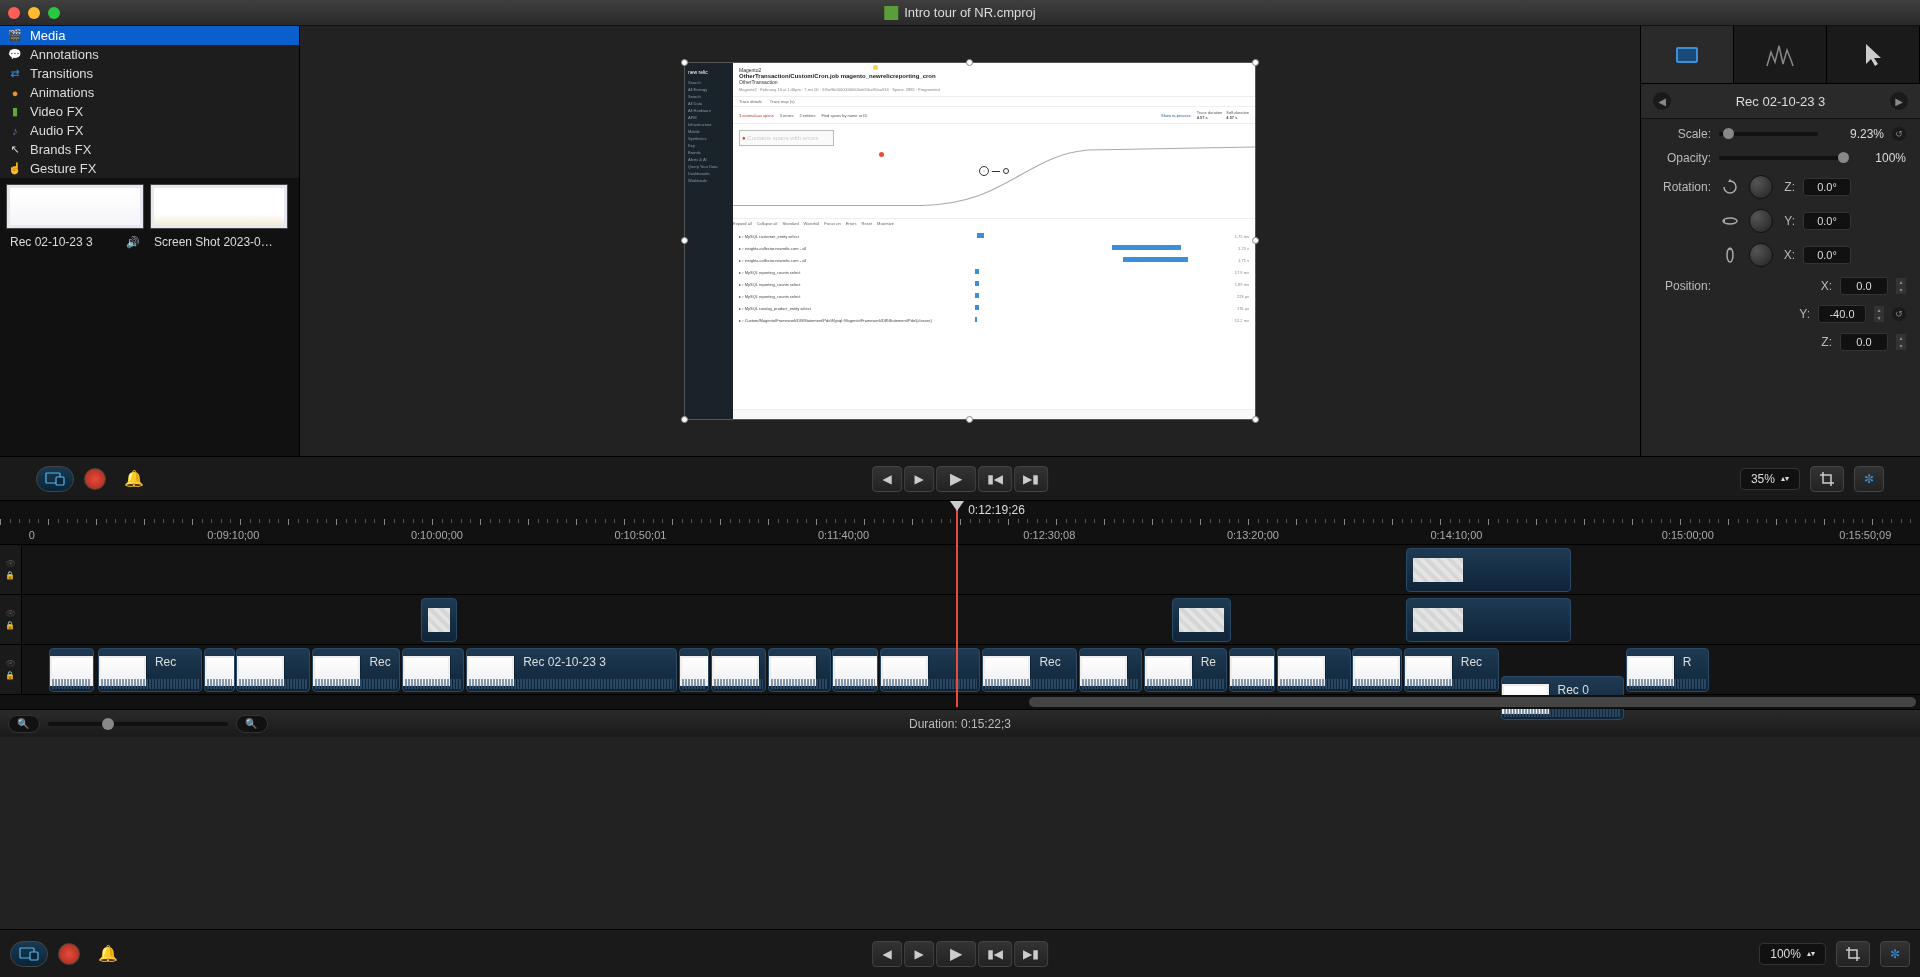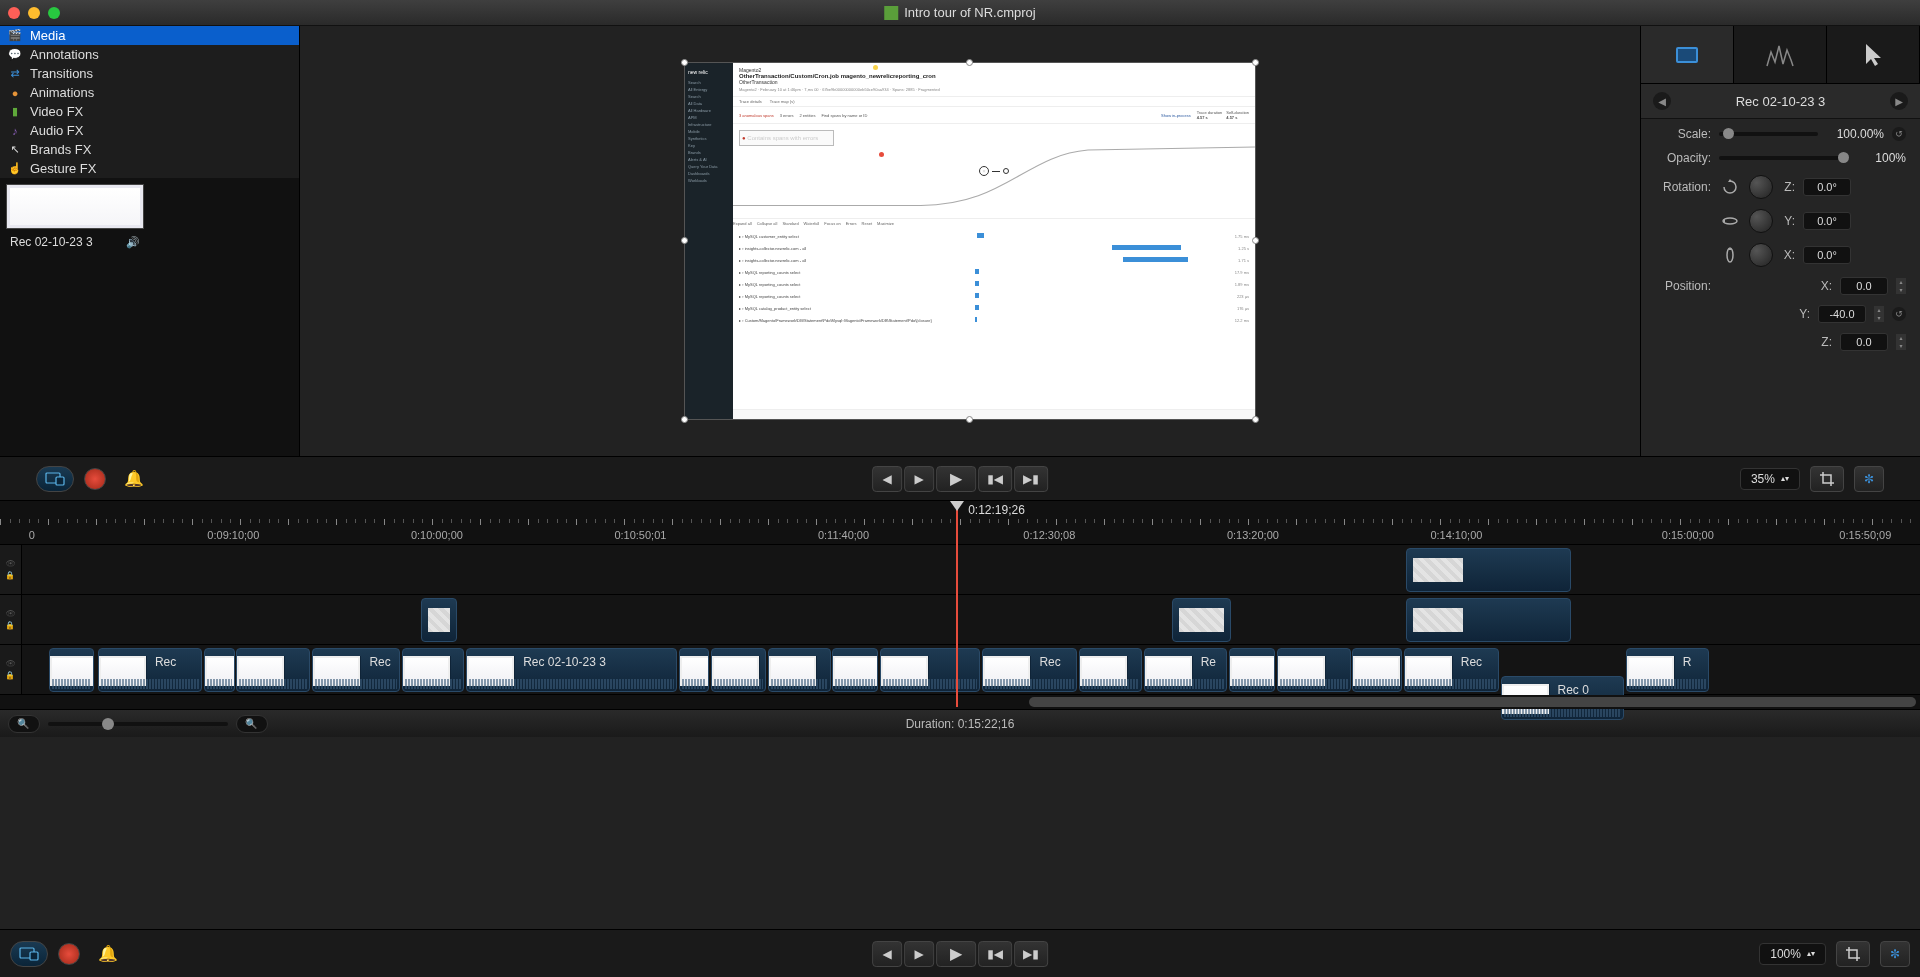--- a/index.html
+++ b/index.html
@@ -208,20 +208,26 @@
               <span class="cat-icon white">☝</span>
               <span>Gesture FX</span>
             </div>
           </div>
     <div class="media-bin" id="media-bin">
             <div class="media-item">
               <div class="media-thumb rec"></div>
               <div class="media-label">
                 <span>Rec 02-10-23 3</span>
                 <span class="sound-icon">🔊</span>
+              </div>
+            </div>
+            <div class="media-item">
+              <div class="media-thumb screenshot"></div>
+              <div class="media-label">
+                <span>Screen Shot 2023-0…</span>
               </div>
             </div>
           </div>
   </div>
 
   <div class="canvas-area">
     <div class="canvas-frame">
       <div class="sel-handle sh-tl"></div>
       <div class="sel-handle sh-t"></div>
       <div class="sel-handle sh-tr"></div>
@@ -386,21 +392,21 @@
       <div class="props-nav-btn">◀</div>
       <div class="props-title">Rec 02-10-23 3</div>
       <div class="props-nav-btn">▶</div>
     </div>
     <div class="props-body">
       <div class="prop-row">
         <div class="prop-label">Scale:</div>
         <div class="prop-slider">
                 <div class="prop-slider-thumb" id="scale-thumb" style="left: 4%;"></div>
               </div>
-        <div class="prop-value">100.00%</div>
+        <div class="prop-value">9.23%</div>
         <div class="prop-reset">↺</div>
       </div>
       <div class="prop-row">
         <div class="prop-label">Opacity:</div>
         <div class="prop-slider">
                 <div class="prop-slider-thumb" id="opacity-thumb" style="left: 98%;"></div>
               </div>
         <div class="prop-value">100%</div>
       </div>
       <div class="prop-row">
@@ -913,21 +919,21 @@
   </div>
   <div class="timeline-scrollbar">
     <div class="timeline-scroll-thumb" id="tl-scroll-thumb" style="left: 53.6%; width: 46.2%;"></div>
   </div>
   <div class="timeline-footer">
     <div class="tf-zoom-btn">🔍</div>
     <div class="tf-slider">
             <div class="tf-slider-thumb"></div>
           </div>
     <div class="tf-zoom-btn">🔍</div>
-    <div class="tf-duration">Duration: 0:15:22;16</div>
+    <div class="tf-duration">Duration: 0:15:22;3</div>
   </div>
 </div>
 </div>
 
 <div class="bottom-spacer"></div>
 
 <div class="bottom-bar">
   <div class="tb-left">
     <div class="tb-btn round" style="background:linear-gradient(#1a3a52,#0a2438);">
           <svg width="20" height="14" viewBox="0 0 20 14">

